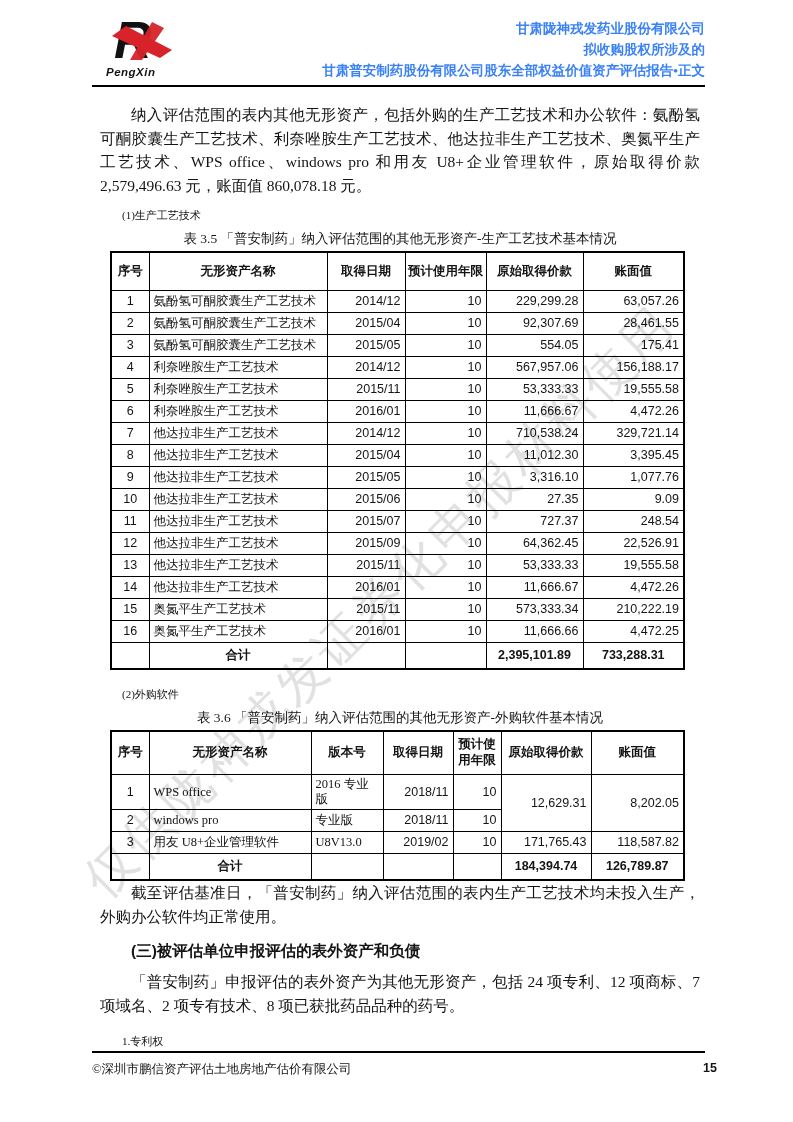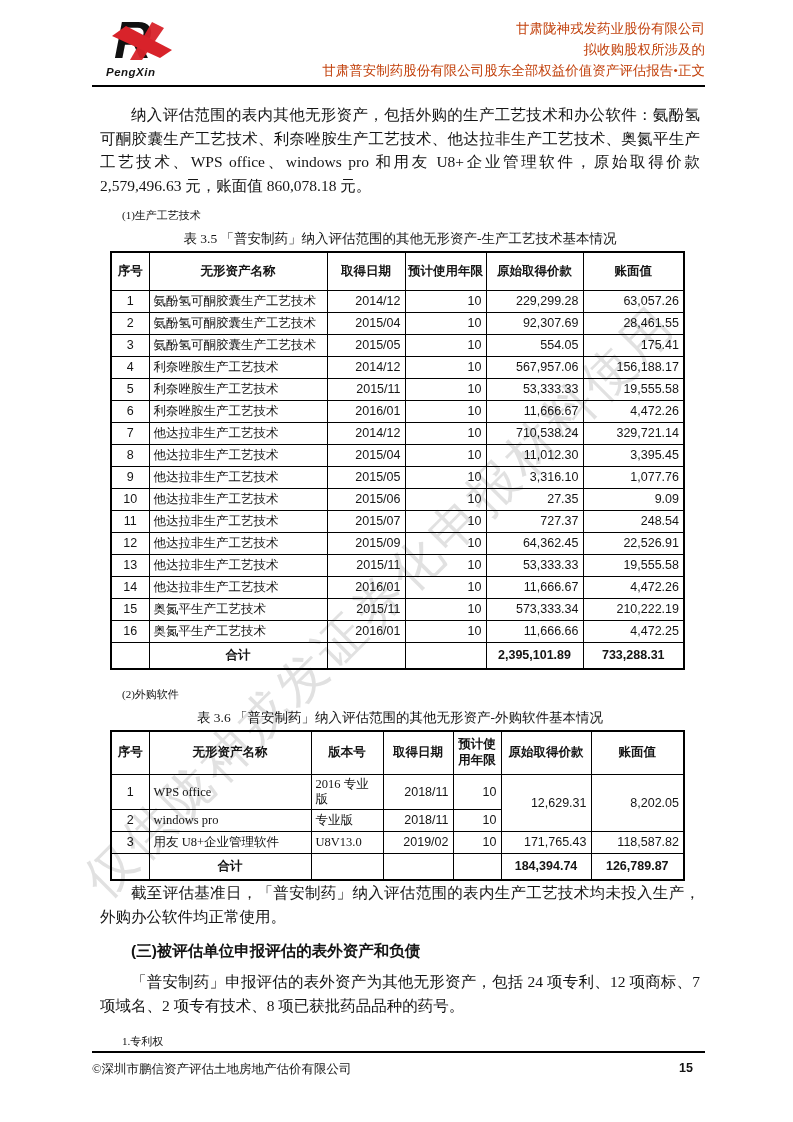--- a/index.html
+++ b/index.html
@@ -21,21 +21,21 @@
     color:#c9c9c9;opacity:.55;
     z-index:0;pointer-events:none;white-space:nowrap;
     font-family:"Liberation Serif","DejaVu Serif",serif;
   }
   .layer{position:relative;z-index:1;}
   
   .header{display:flex;justify-content:space-between;align-items:flex-start;
           padding:14px 88px 0 106px;height:68px;}
   .logo{width:84px;}
   .logo svg{display:block;}
-  .hdr-lines{text-align:right;font-size:13.5px;line-height:21px;margin-top:4px;color:#c2410c;}
+  .hdr-lines{text-align:right;font-size:13.5px;line-height:21px;margin-top:4px;color:#3b82f6;font-weight:bold;}
   .hdr-rule{margin:3px 88px 0 92px;border-top:2.6px solid #000;height:0;}
   
   .content{padding:16px 93px 0 100px;}
   p.body{font-size:15.5px;line-height:23.5px;text-align:justify;text-indent:2em;margin:0;}
   .list-line{font-size:11px;line-height:23px;text-indent:2em;margin:7px 0 2px 0;}
   .tbl-caption{text-align:center;font-size:13.5px;margin:3px 0 3px 0;}
   .sec-heading{font-size:15.5px;font-weight:bold;text-indent:2em;margin:13px 0 8px 0;
                font-family:"Liberation Sans","DejaVu Sans",sans-serif;}
   
   table.rpt{border-collapse:collapse;table-layout:fixed;width:573px;margin-left:10px;
@@ -49,21 +49,21 @@
   .t36 td{height:19px;}
   .c-no{text-align:center;font-family:"Liberation Sans","DejaVu Sans",sans-serif;}
   .c-name{text-align:left;}
   .c-ver{text-align:left;}
   .c-date,.c-years{text-align:right;font-family:"Liberation Sans","DejaVu Sans",sans-serif;}
   .c-cost,.c-book{text-align:right;font-family:"Liberation Sans","DejaVu Sans",sans-serif;}
   tr.total td{font-weight:bold;height:21px;text-align:center;}
   tr.total .total-label{text-align:center;font-family:"Liberation Sans","DejaVu Sans",sans-serif;}
   
   .footer-rule{position:absolute;left:92px;right:88px;top:1051px;border-top:2.6px solid #000;z-index:1;}
-  .footer{position:absolute;left:92px;right:100px;top:1061px;display:flex;
+  .footer{position:absolute;left:92px;right:76px;top:1061px;display:flex;
           justify-content:space-between;align-items:flex-start;font-size:12.5px;z-index:1;}
   .page-num{font-family:"Liberation Sans","DejaVu Sans",sans-serif;font-weight:bold;font-size:12.5px;}
   .wordmark{font-family:"Liberation Sans","DejaVu Sans",sans-serif;font-weight:bold;
             font-style:italic;font-size:11.5px;letter-spacing:.5px;margin-top:-2px;}
 </style>
 </head>
 <body>
 
 <div class="page">
 

